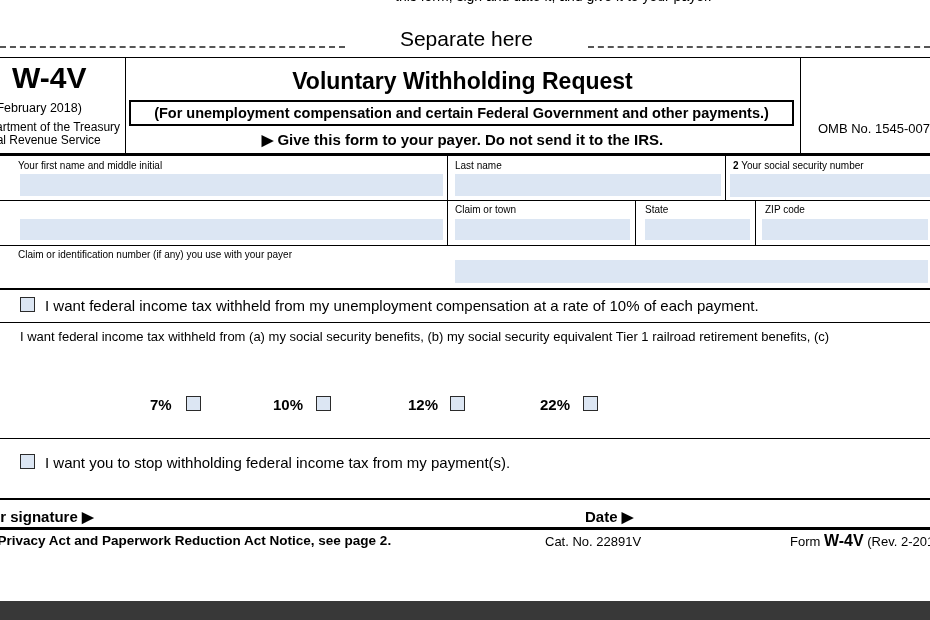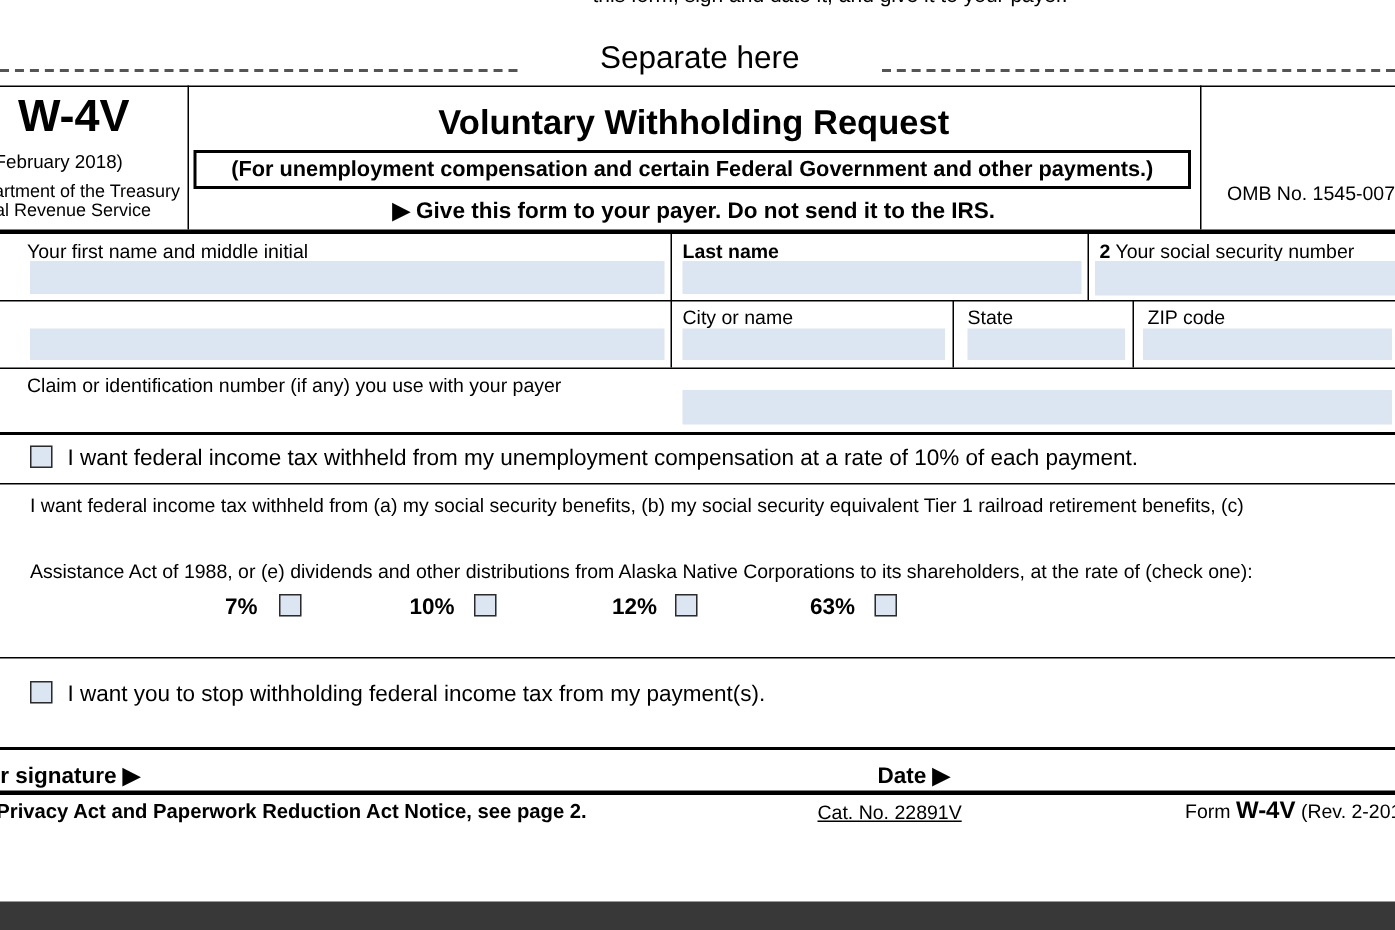--- a/index.html
+++ b/index.html
@@ -17,21 +17,21 @@
   .hline { position: absolute; background: #000; height: 1px; }
   .vline { position: absolute; background: #000; width: 1px; }
   .dash  { position: absolute; height: 0; border-top: 2px dashed #555; }
   .fill  { position: absolute; background: #dce6f3; }
   .cb {
     position: absolute;
     width: 15px; height: 15px;
     border: 1.5px solid #2b2b2b;
     background: #dce6f3;
   }
-  .lbl { font-size: 13px; }
+  .lbl { font-size: 10px; }
   .opt { font-size: 15px; }
   .par { font-size: 13px; }
   .b   { font-weight: bold; }
   .ctr { text-align: center; }
 </style>
 </head>
 <body>
 
 <div class="page">
 
@@ -54,37 +54,37 @@
   <div class="abs b ctr" style="left:129px; top:100px; width:665px; font-size:14.5px; border:2px solid #000; padding:3px 2px; white-space:nowrap; overflow:hidden;">(For unemployment compensation and certain Federal Government and other payments.)</div>
   <div class="abs b ctr" style="left:125px; top:68px; width:675px; font-size:23px;">Voluntary Withholding Request</div>
   <div class="abs b ctr" style="left:125px; top:131px; width:675px; font-size:15px;">▶ Give this form to your payer. Do not send it to the IRS.</div>
 
   <div class="abs" style="left:818px; top:121px; font-size:13px;">OMB No. 1545-0074</div>
 
   <div class="vline" style="left:447px; top:156px; height:44px;"></div>
   <div class="vline" style="left:725px; top:156px; height:44px;"></div>
 
   <div class="abs lbl" style="left:18px; top:160px;">Your first name and middle initial</div>
-  <div class="abs lbl" style="left:455px; top:160px;font-weight:bold;">Last name</div>
+  <div class="abs lbl" style="left:455px; top:160px;">Last name</div>
   <div class="abs lbl" style="left:733px; top:160px;">
     <span class="b">2</span>
     <span>Your social security number</span>
   </div>
 
   <div class="fill" style="left:20px; top:174px; width:423px; height:22px;"></div>
   <div class="fill" style="left:455px; top:174px; width:266px; height:22px;"></div>
   <div class="fill" style="left:730px; top:174px; width:200px; height:23px;"></div>
 
   <div class="hline" style="left:0; top:200px; width:930px;"></div>
 
   <div class="vline" style="left:447px; top:200px; height:45px;"></div>
   <div class="vline" style="left:635px; top:200px; height:45px;"></div>
   <div class="vline" style="left:755px; top:200px; height:45px;"></div>
 
-  <div class="abs lbl" style="left:455px; top:204px;">City or name</div>
+  <div class="abs lbl" style="left:455px; top:204px;">Claim or town</div>
   <div class="abs lbl" style="left:645px; top:204px;">State</div>
   <div class="abs lbl" style="left:765px; top:204px;">ZIP code</div>
 
   <div class="fill" style="left:20px; top:219px; width:423px; height:21px;"></div>
   <div class="fill" style="left:455px; top:219px; width:175px; height:21px;"></div>
   <div class="fill" style="left:645px; top:219px; width:105px; height:21px;"></div>
   <div class="fill" style="left:762px; top:219px; width:166px; height:21px;"></div>
 
   <div class="hline" style="left:0; top:245px; width:930px;"></div>
 
@@ -92,48 +92,47 @@
   <div class="fill" style="left:455px; top:260px; width:473px; height:23px;"></div>
 
   <div class="hline" style="left:0; top:288px; width:930px; height:2px;"></div>
 
   <div class="cb" style="left:20px; top:297px;"></div>
   <div class="abs opt" style="left:45px; top:297px;">I want federal income tax withheld from my unemployment compensation at a rate of 10% of each payment.</div>
 
   <div class="hline" style="left:0; top:322px; width:930px;"></div>
 
   <div class="abs par" style="left:20px; top:329px;">I want federal income tax withheld from (a) my social security benefits, (b) my social security equivalent Tier 1 railroad retirement benefits, (c)</div>
-  <div class="abs par" style="left:20px; top:373px;">Assistance Act of 1988, or (e) dividends and other distributions from Alaska Native Corporations to its shareholders, at the rate of (check one):</div>
 
   <div class="abs opt b" style="left:150px; top:396px;">7%</div>
   <div class="cb" style="left:186px; top:396px;"></div>
 
   <div class="abs opt b" style="left:273px; top:396px;">10%</div>
   <div class="cb" style="left:316px; top:396px;"></div>
 
   <div class="abs opt b" style="left:408px; top:396px;">12%</div>
   <div class="cb" style="left:450px; top:396px;"></div>
 
-  <div class="abs opt b" style="left:540px; top:396px;">63%</div>
+  <div class="abs opt b" style="left:540px; top:396px;">22%</div>
   <div class="cb" style="left:583px; top:396px;"></div>
 
   <div class="hline" style="left:0; top:438px; width:930px;"></div>
 
   <div class="cb" style="left:20px; top:454px;"></div>
   <div class="abs opt" style="left:45px; top:454px;">I want you to stop withholding federal income tax from my payment(s).</div>
 
   <div class="hline" style="left:0; top:498px; width:930px; height:2px;"></div>
 
   <div class="abs b" style="left:-27px; top:508px; font-size:15px;">Your signature ▶</div>
   <div class="abs b" style="left:585px; top:508px; font-size:15px;">Date ▶</div>
 
   <div class="hline" style="left:0; top:527px; width:930px; height:3px;"></div>
 
   <div class="abs b" style="left:-28px; top:533px; font-size:13.5px;">For Privacy Act and Paperwork Reduction Act Notice, see page 2.</div>
-  <div class="abs" style="left:545px; top:534px; font-size:13px;text-decoration:underline;">Cat. No. 22891V</div>
+  <div class="abs" style="left:545px; top:534px; font-size:13px;">Cat. No. 22891V</div>
   <div class="abs" style="left:790px; top:532px; font-size:13px;">
     <span>Form</span>
     <span class="b" style="font-size:16px;">W-4V</span>
     <span>(Rev. 2-2018)</span>
   </div>
 
   <div class="abs" style="left:0; top:601px; width:930px; height:19px; background:#383838;"></div>
 
 </div>
 

